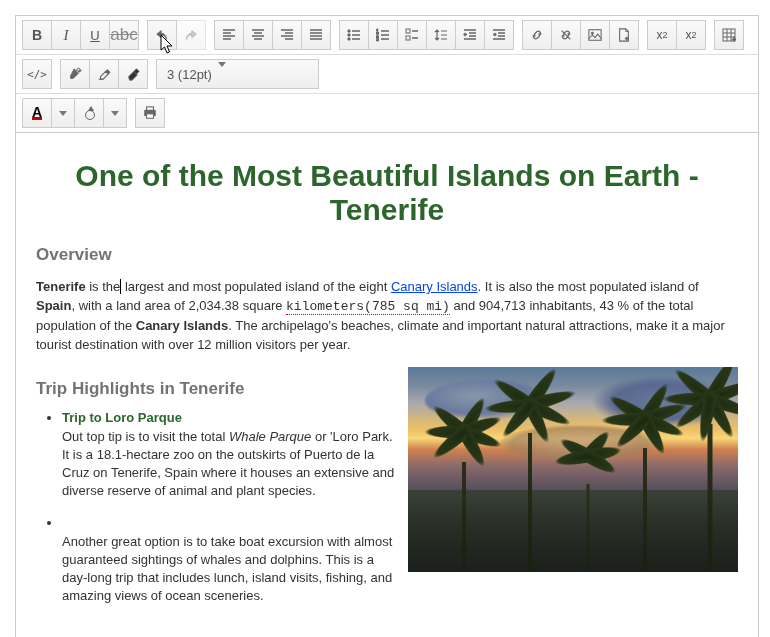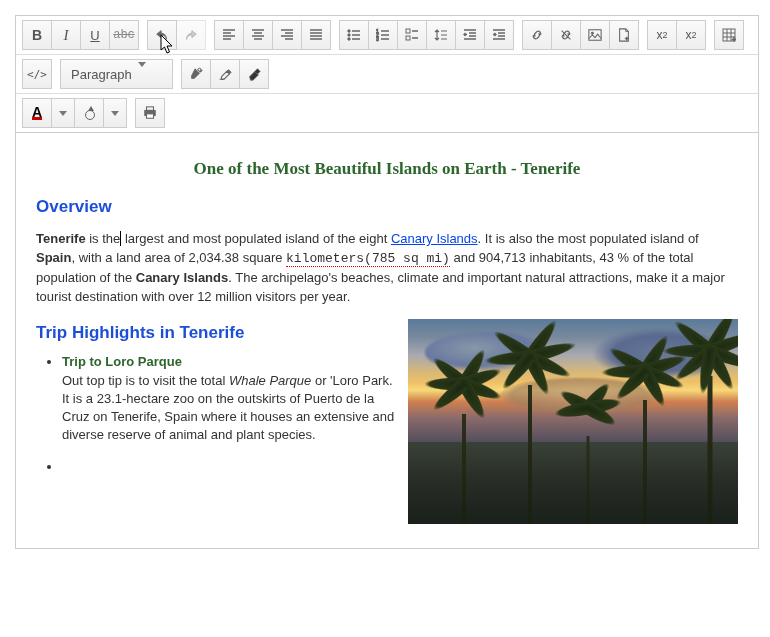--- a/index.html
+++ b/index.html
@@ -5,35 +5,35 @@
 body { margin:0; padding:15px; background:#fff; font-family:Verdana,Geneva,sans-serif; font-size:13px; color:#333; }
 .editor { width:742px; border:1px solid #ccc; background:#fff; }
 .toolbar { border-bottom:1px solid #ddd; padding:4px 6px; display:flex; flex-wrap:wrap; align-items:center; }
 .group { display:flex; align-items:center; margin-right:8px; }
 .btn { width:28px; height:28px; border:1px solid #ccc; background:linear-gradient(#fafafa,#eee); display:flex; align-items:center; justify-content:center; cursor:pointer; color:#555; font-family:Arial,sans-serif; }
 .btn + .btn { border-left:none; }
 .btn svg { width:14px; height:14px; fill:#666; stroke:#666; }
 .btn.bold-btn{font-weight:bold;font-size:14px;}
 .btn.italic-btn{font-style:italic;font-family:serif;font-size:15px;}
 .btn.under-btn{text-decoration:underline;font-size:13px;}
-.btn.strike-btn{text-decoration:line-through;font-size:12px;color:#888;font-family:Liberation Mono, monospace;}
+.btn.strike-btn{text-decoration:line-through;font-size:17px;color:#888;}
 .btn.tag-btn{font-family:monospace;font-size:11px;}
 .btn.sub-btn,.btn.sup-btn{font-size:12px;}
 .sub-btn sub,.sup-btn sup{font-size:9px;}
 .select { height:28px; border:1px solid #ccc; background:linear-gradient(#fafafa,#eee); display:flex; align-items:center; padding:0 6px 0 10px; cursor:pointer; color:#555; font-size:13px; }
 .select .arrow { margin-left:6px; }
 .select-para{width:95px;}
 .select-font{width:145px;}
 .select-size{width:145px;}
 .arrow-down{width:0;height:0;border-left:4px solid transparent;border-right:4px solid transparent;border-top:5px solid #777;}
 .small-arrow-btn{width:22px;}
 .cursor-overlay { position:absolute; pointer-events:none; }
 .content { padding:18px 20px 24px 20px; }
-.title { font-size:17px; font-weight:bold; color:#2d662d; text-align:center; margin:8px 0 18px 0; font-family:Liberation Serif, serif; }
-.h2 { font-size:17px; font-weight:bold; color:#1d4ed8; margin:4px 0 10px 0; }
+.title { font-size:30px; font-weight:bold; color:#2d662d; text-align:center; margin:8px 0 18px 0; font-family:Liberation Sans, sans-serif; }
+.h2 { font-size:17px; font-weight:bold; color:#737373; margin:12px 0 10px 0; }
 .body-text { font-size:13px; line-height:1.45; color:#333; }
 .body-text a { color:#0645ea; text-decoration:underline; }
 .body-text .squiggle { border-bottom:1px dotted #d00;font-family:Liberation Mono, monospace; }
 .section2 { display:flex; gap:6px; margin-top:12px; }
 .left-col { flex:1; }
 .right-img { width:330px; height:205px; flex-shrink:0; }
 ul { margin:6px 0 12px 0; padding-left:26px; }
 li { margin-bottom:14px; font-size:13px; line-height:1.4; }
 .li-title { color:#2d662d; font-weight:bold; }
 .italic { font-style:italic; }
@@ -188,45 +188,45 @@
           </svg>
         </div>
     </div>
   </div>
 
   <div class="toolbar">
     <div class="group">
       <div class="btn tag-btn">&lt;/&gt;</div>
     </div>
     <div class="group">
-      <div class="select select-para">
-          <span>Paragraph</span>
-          <span class="arrow"><span class="arrow-down"></span></span>
-        </div>
-    </div>
-    <div class="group">
       <div class="btn">
           <svg viewBox="0 0 16 16">
             <path d="M7 2l5 5-6 6H3v-3z" fill="#666"></path>
             <path d="M12 1l3 3-2 2-3-3z" fill="#666"></path>
             <circle cx="12" cy="3" r="1.5" fill="#fff"></circle>
           </svg>
         </div>
       <div class="btn">
           <svg viewBox="0 0 16 16">
             <path d="M4 11l6-6 3 3-6 6H4z" fill="none" stroke="#666" stroke-width="1.3"></path>
             <path d="M10 5l2-2 3 3-2 2" fill="#666"></path>
             <path d="M2 14h5" stroke="#666" stroke-width="1.3"></path>
           </svg>
         </div>
       <div class="btn">
           <svg viewBox="0 0 16 16">
             <path d="M3 11l6-6 4 4-6 6H4z" fill="#333"></path>
             <path d="M9 5l3-3 3 3-3 3" fill="#333"></path>
           </svg>
+        </div>
+    </div>
+    <div class="group">
+      <div class="select select-size">
+          <span>3 (12pt)</span>
+          <span class="arrow"><span class="arrow-down"></span></span>
         </div>
     </div>
   </div>
 
   <div class="toolbar" style="border-bottom:1px solid #ccc;">
     <div class="group">
       <div class="btn">
           <span class="color-a">A</span>
         </div>
       <div class="btn small-arrow-btn">
@@ -257,24 +257,25 @@
     <p class="body-text">
       <b>Tenerife</b><span> is the</span><span style="border-left:1px solid #000;"></span><span> largest and most populated island of the eight </span><a href="#">Canary Islands</a><span>. It is also the most populated island of </span><b>Spain</b><span>, with a land area of 2,034.38 square </span><span class="squiggle">kilometers(785 sq mi)</span><span> and 904,713 inhabitants, 43 % of the total population of the </span><b>Canary Islands</b><span>. The archipelago's beaches, climate and important natural attractions, make it a major tourist destination with over 12 million visitors per year.</span>
     </p>
 
     <div class="section2">
       <div class="left-col">
         <div class="h2">Trip Highlights in Tenerife</div>
         <ul>
           <li>
             <span class="li-title">Trip to Loro Parque</span><br>
-            <span>Out top tip is to visit the total </span><span class="italic">Whale Parque</span><span> or 'Loro Park. It is a 23.1-hectare zoo on the outskirts of Puerto de la Cruz on Tenerife, Spain where it houses an extensive and diverse reserve of animal and plant species.</span>
+            <span>Out top tip is to visit the total </span><span class="italic">Whale Parque</span><span> or 'Loro Park. It is a 18.1-hectare zoo on the outskirts of Puerto de la Cruz on Tenerife, Spain where it houses an extensive and diverse reserve of animal and plant species.</span>
           </li>
           <li>
             <br>
+            <span>Another great option is to take boat excursion with almost guaranteed sightings of whales and dolphins. This is a day-long trip that includes lunch, island visits, fishing, and amazing views of ocean sceneries.</span>
           </li>
         </ul>
       </div>
       <div class="right-img">
         <div class="sunset">
           <div class="sky"></div>
           <div class="cloud1"></div>
             <div class="cloud2"></div>
             <div class="cloud3"></div>
           <div class="ground"></div>

